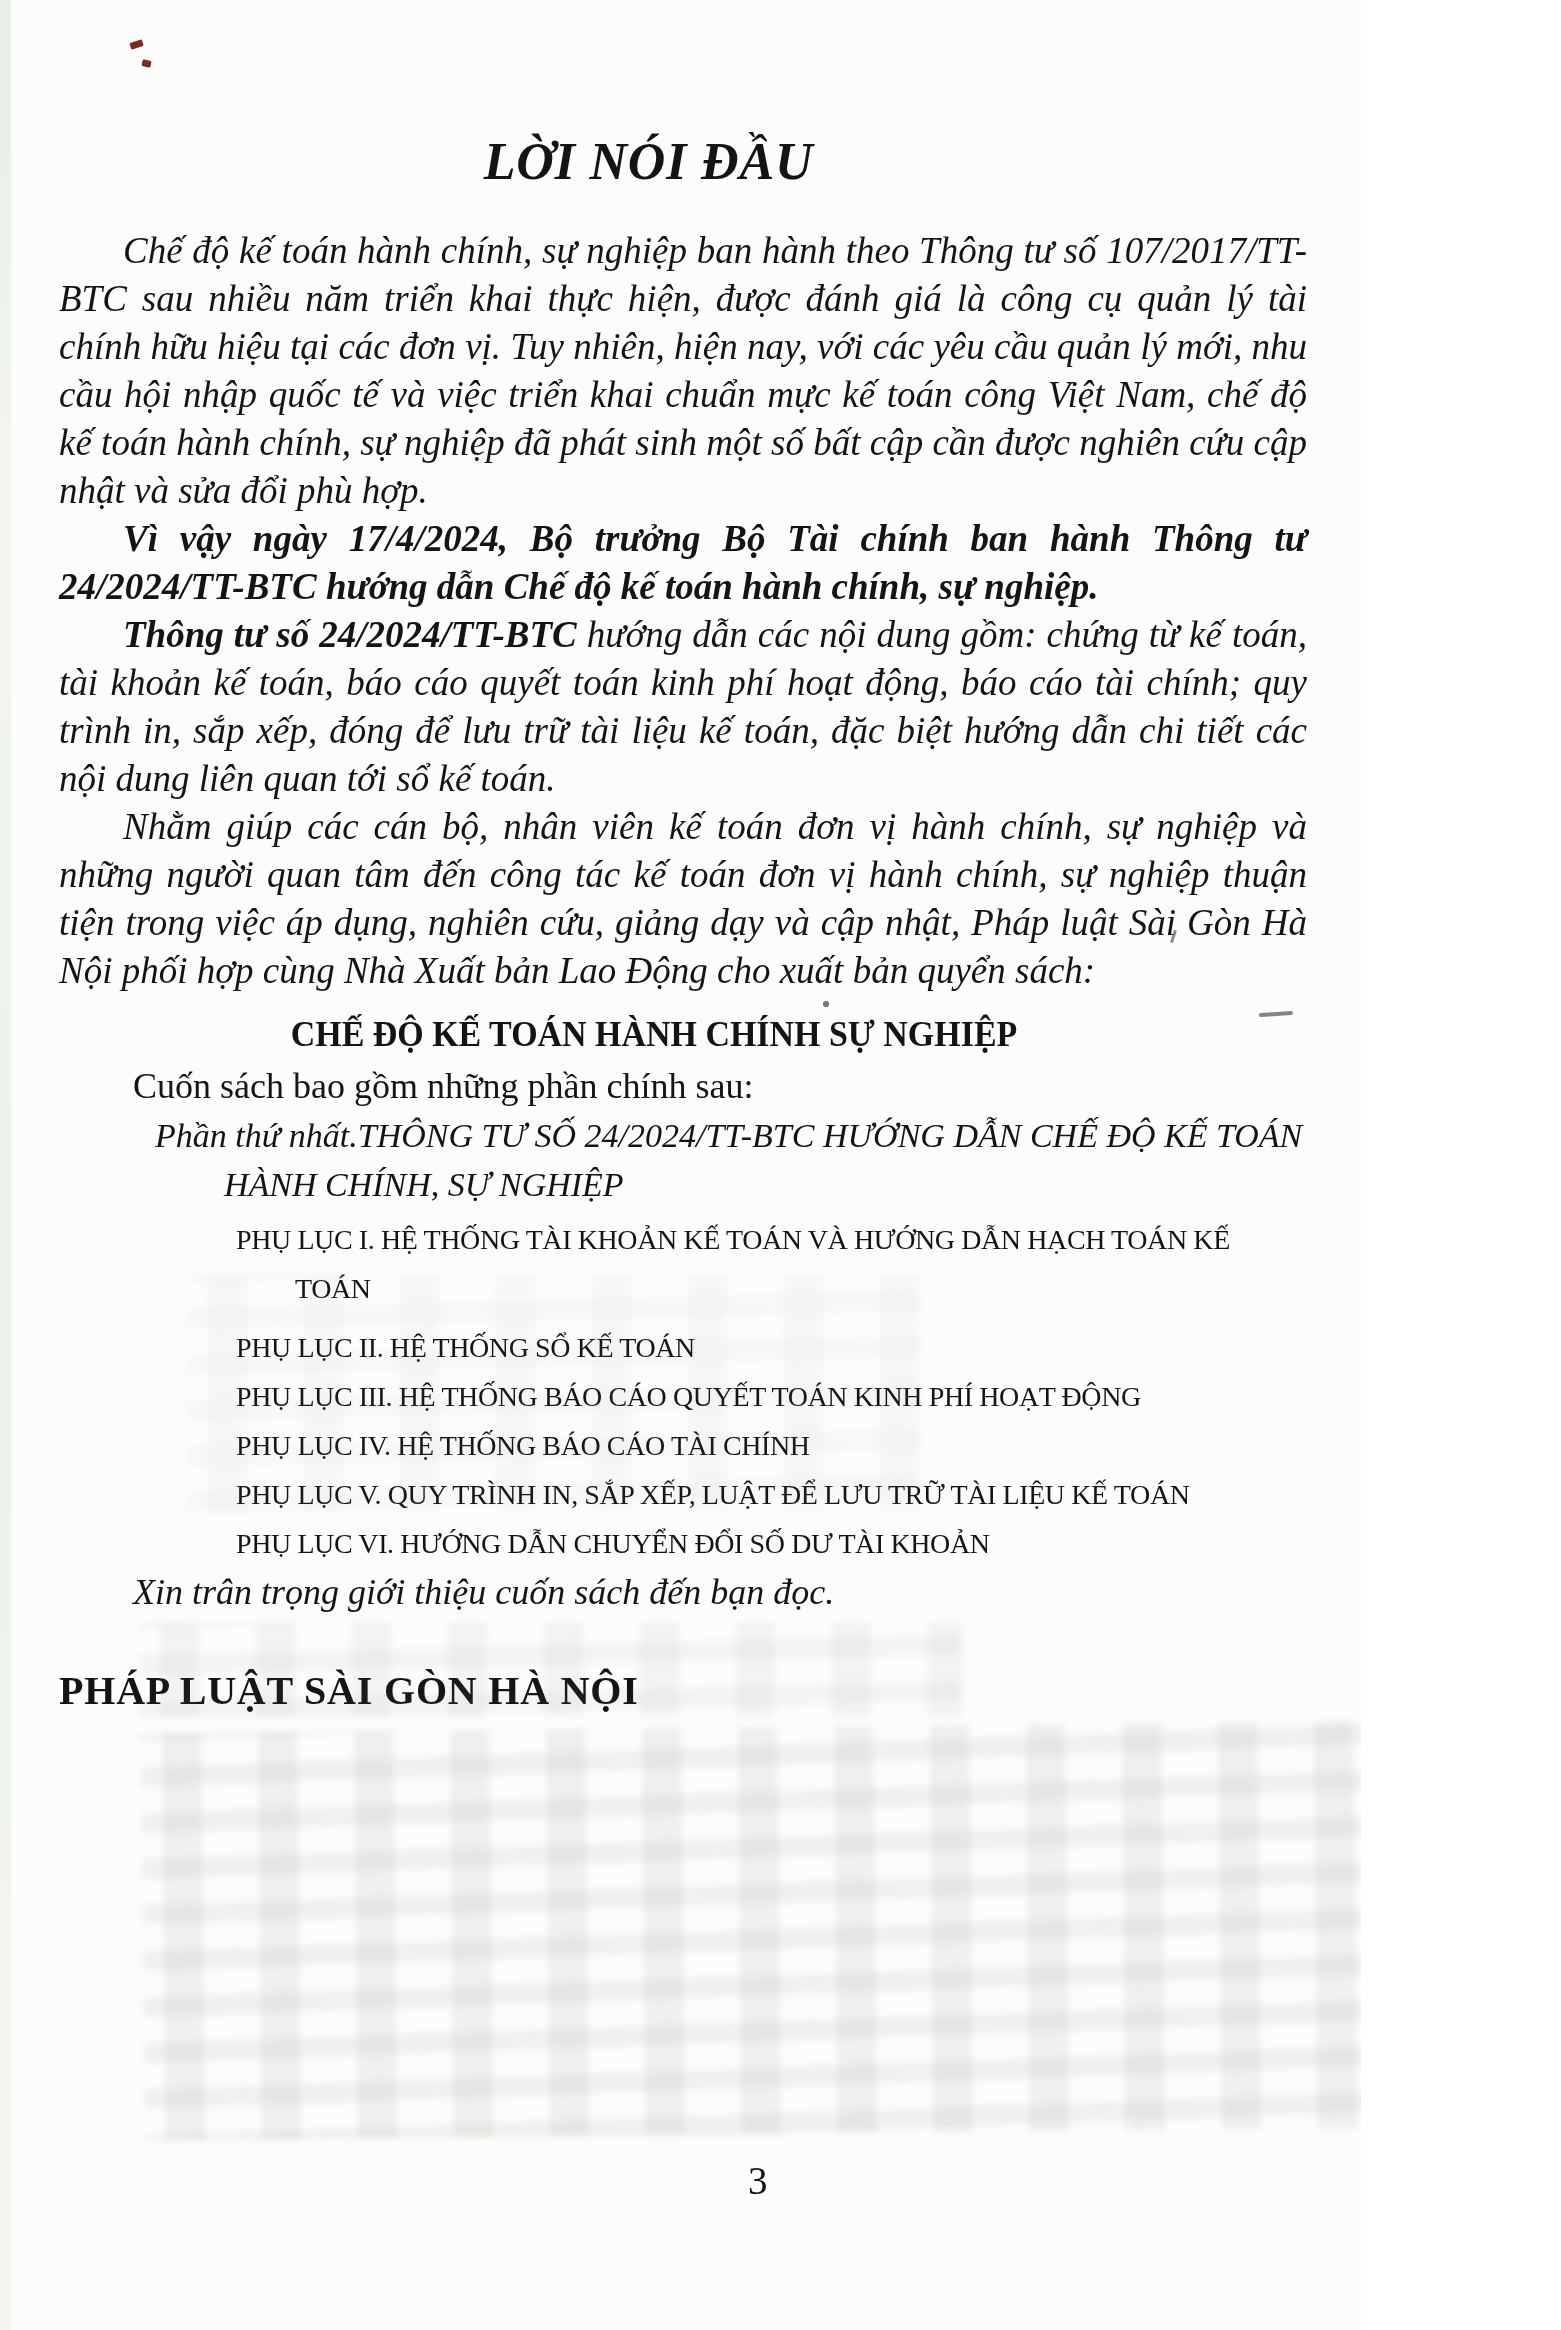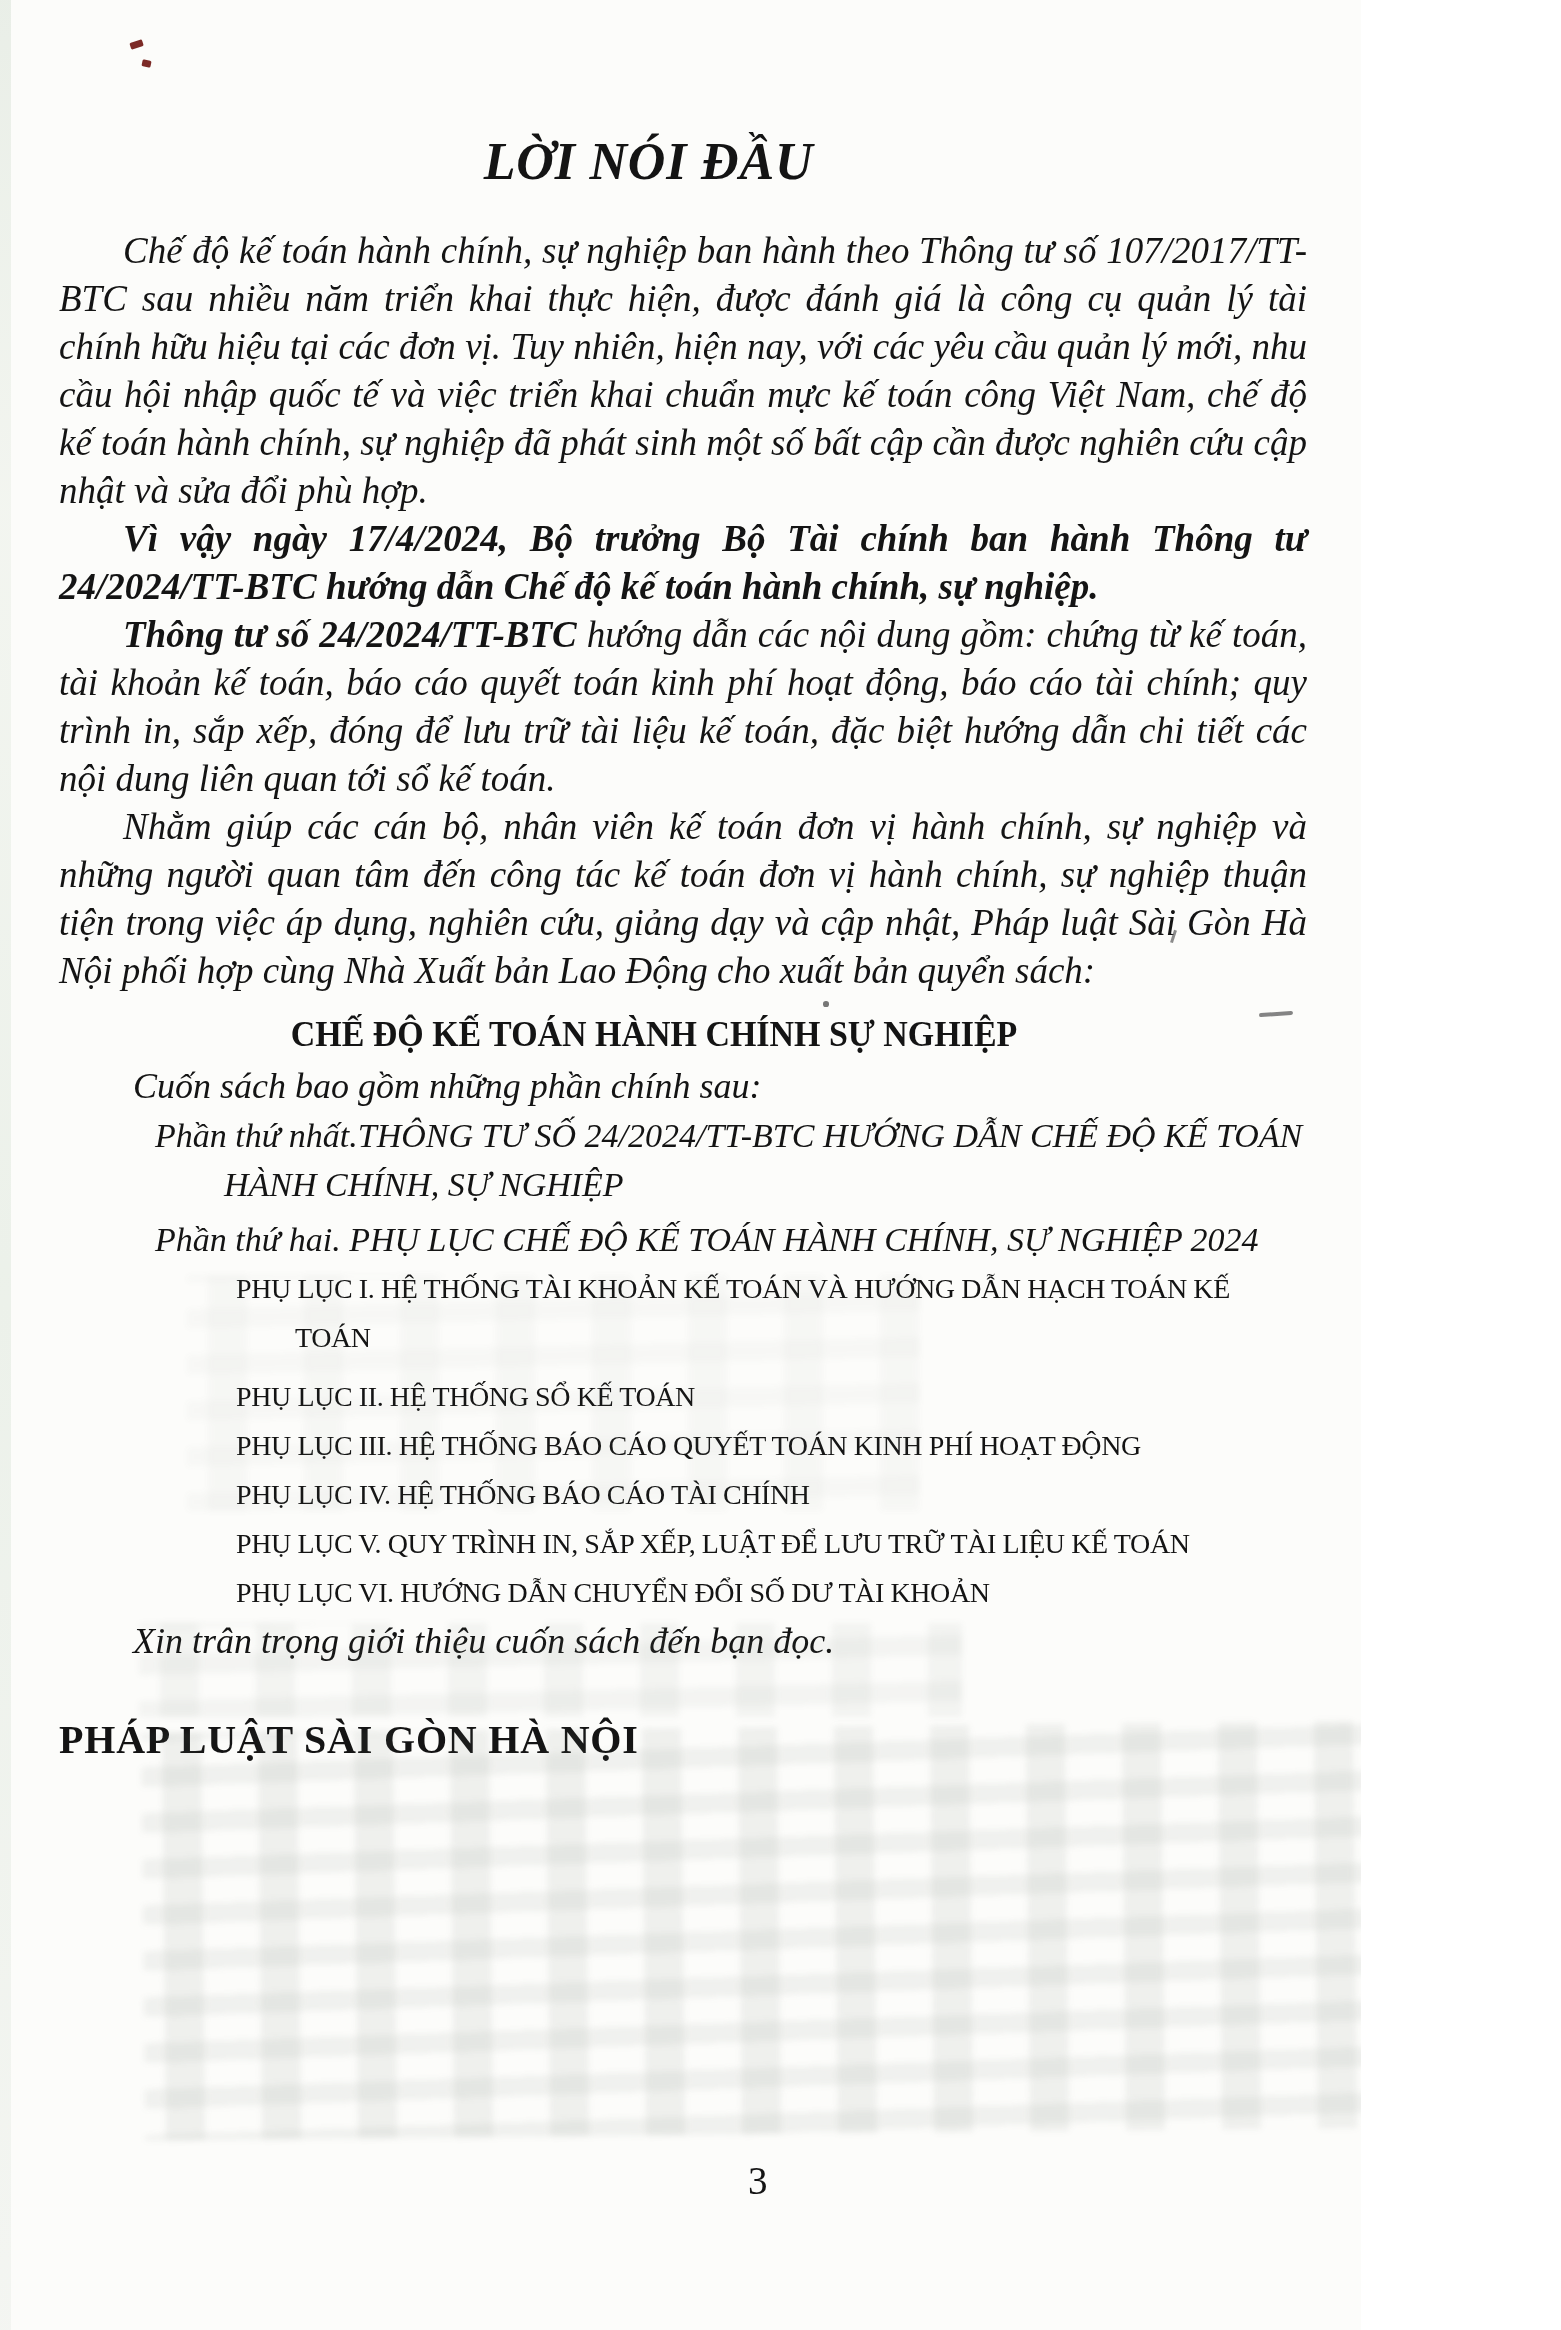--- a/index.html
+++ b/index.html
@@ -36,21 +36,20 @@
   .lead-bold { font-weight:bold; }
   .book-title {
     margin:16.3px 0 3.3px 0;
     text-align:center;
     transform:translateX(-29px) scaleX(.97);
     font-weight:bold;
     font-size:35px; line-height:47px;
   }
   .contents-intro {
     margin:0 0 0 74px;
-    font-style:italic;
     font-size:36px; line-height:49px;
   }
   .part-line {
     margin-left:96px;
     padding-left:69px; text-indent:-69px;
     font-style:italic;
     font-size:34px; line-height:49px;
   }
   .appendix-line {
     margin-left:177px;
@@ -118,21 +117,20 @@
 
 
     <p class="para">Nhằm giúp các cán bộ, nhân viên kế toán đơn vị hành chính, sự nghiệp và những người quan tâm đến công tác kế toán đơn vị hành chính, sự nghiệp thuận tiện trong việc áp dụng, nghiên cứu, giảng dạy và cập nhật, Pháp luật Sài Gòn Hà Nội phối hợp cùng Nhà Xuất bản Lao Động cho xuất bản quyển sách:</p>
 
     <h2 class="book-title">CHẾ ĐỘ KẾ TOÁN HÀNH CHÍNH SỰ NGHIỆP</h2>
 
     <p class="contents-intro" style="margin-top:1.6px;">Cuốn sách bao gồm những phần chính sau:</p>
 
     <p class="part-line" style="margin-top:0;margin-bottom:6px;"><span>Phần thứ nhất.</span><span>THÔNG TƯ SỐ 24/2024/TT-BTC HƯỚNG DẪN CHẾ ĐỘ KẾ TOÁN HÀNH CHÍNH, SỰ NGHIỆP</span></p>
 
-    <p class="part-line" style="margin-top:0;margin-bottom:0;"><span>Phần thứ hai. </span><span>PHỤ LỤC CHẾ ĐỘ KẾ TOÁN HÀNH CHÍNH, SỰ NGHIỆP 2024</span></p>
 
     <p class="appendix-line" style="margin-top:0;margin-bottom:0;">PHỤ LỤC I. HỆ THỐNG TÀI KHOẢN KẾ TOÁN VÀ HƯỚNG DẪN HẠCH TOÁN KẾ TOÁN</p>
     <p class="appendix-line" style="margin-top:10px;margin-bottom:0;">PHỤ LỤC II. HỆ THỐNG SỔ KẾ TOÁN</p>
     <p class="appendix-line" style="margin-top:0;margin-bottom:0;">PHỤ LỤC III. HỆ THỐNG BÁO CÁO QUYẾT TOÁN KINH PHÍ HOẠT ĐỘNG</p>
     <p class="appendix-line" style="margin-top:0;margin-bottom:0;">PHỤ LỤC IV. HỆ THỐNG BÁO CÁO TÀI CHÍNH</p>
     <p class="appendix-line" style="margin-top:0;margin-bottom:0;">PHỤ LỤC V. QUY TRÌNH IN, SẮP XẾP, LUẬT ĐỂ LƯU TRỮ TÀI LIỆU KẾ TOÁN</p>
     <p class="appendix-line" style="margin-top:0;margin-bottom:0;">PHỤ LỤC VI. HƯỚNG DẪN CHUYỂN ĐỔI SỐ DƯ TÀI KHOẢN</p>
 
     <p class="closing-line" style="margin-top:0;margin-bottom:0;">Xin trân trọng giới thiệu cuốn sách đến bạn đọc.</p>
 

